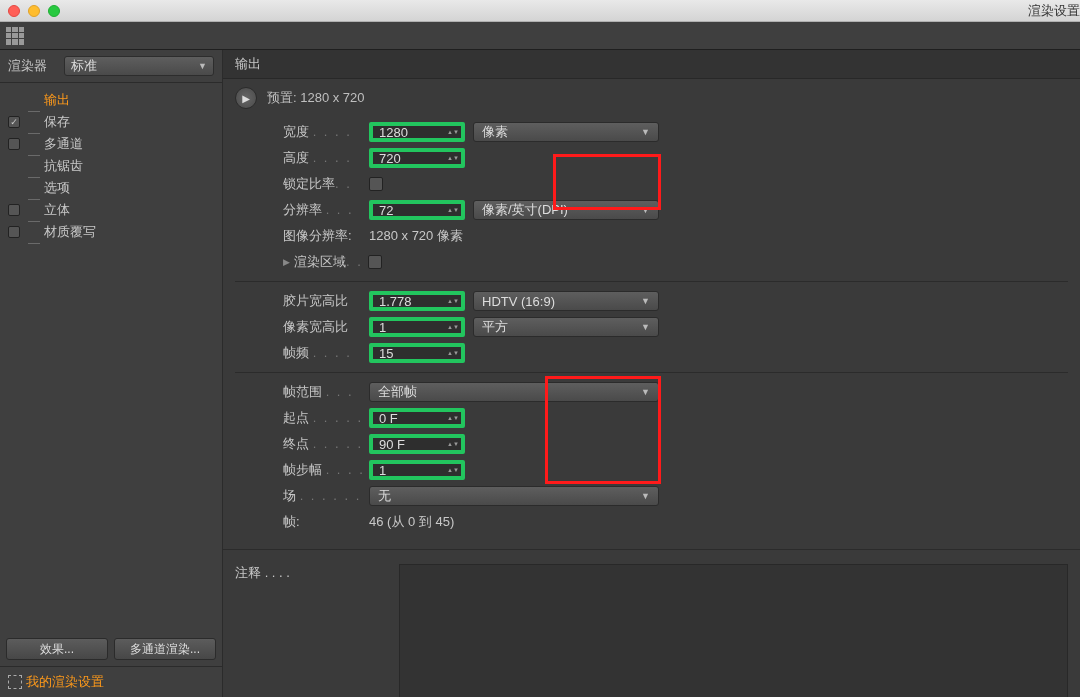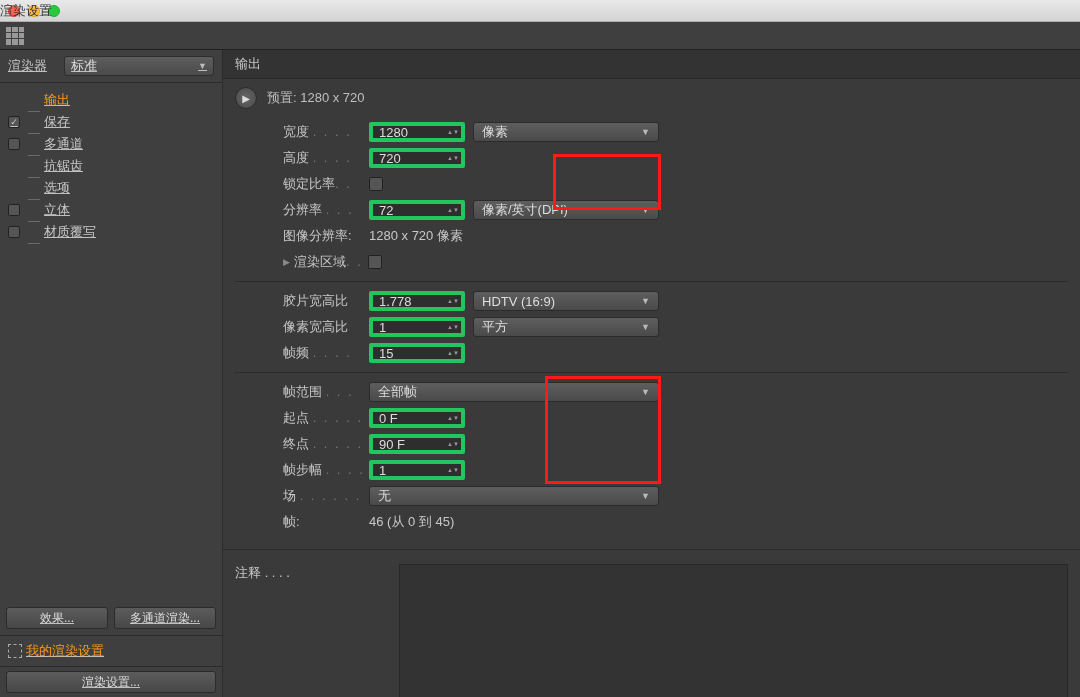--- a/index.html
+++ b/index.html
@@ -5,30 +5,30 @@
 * { box-sizing: border-box; margin: 0; padding: 0; font-family: -apple-system, "Helvetica Neue", Arial, sans-serif; }
 body { background: #3a3a3a; color: #bfbfbf; font-size: 13px; width: 1080px; height: 697px; overflow: hidden; }
 
 
 .titlebar { height: 22px; background: linear-gradient(#e9e9e9,#d4d4d4); display: flex; align-items: center; padding: 0 8px; border-bottom: 1px solid #b0b0b0; position: relative; }
 .traffic { display: flex; gap: 8px; }
 .traffic span { width: 12px; height: 12px; border-radius: 50%; display: inline-block; }
 .traffic .r { background: #ff5f57; border: 1px solid #e34842; }
 .traffic .y { background: #ffbd2e; border: 1px solid #e0a128; }
 .traffic .g { background: #28c940; border: 1px solid #1fae33; }
-.title { position: absolute; left: 0; right: 0; text-align: left; color: #333; font-size: 13px; pointer-events: none; }
+.title { position: absolute; left: 0; right: 0; text-align: right; color: #333; font-size: 13px; pointer-events: none; }
 
 
 .toolstrip { height: 28px; background: #3f3f3f; border-bottom: 1px solid #1f1f1f; display: flex; align-items: center; padding: 0 6px; }
 .tool-icon { width: 18px; height: 18px; display: grid; grid-template: repeat(3,1fr)/repeat(3,1fr); gap: 1px; }
 .tool-icon i { background: #999; }
 
 
 .main { display: flex; height: calc(697px - 22px - 28px); }
-.sidebar { width: 223px; background: #3f3f3f; display: flex; flex-direction: column; border-right: 1px solid #2b2b2b; text-decoration: underline; }
+.sidebar { width: 223px; background: #3f3f3f; display: flex; flex-direction: column; border-right: 1px solid #2b2b2b; }
 .content { flex: 1; background: #3a3a3a; overflow: hidden; }
 
 
 .renderer-row { display: flex; align-items: center; padding: 6px 8px; border-bottom: 1px solid #2b2b2b; }
 .renderer-row .lbl { width: 56px; color: #c8c8c8; }
 .select { flex: 1; height: 20px; background: linear-gradient(#5e5e5e,#4a4a4a); border: 1px solid #2d2d2d; border-radius: 3px; display: flex; align-items: center; padding: 0 6px; position: relative; color: #ddd; }
 .select .caret { margin-left: auto; font-size: 9px; color: #bbb; }
 
 
 .tree { padding: 6px 0 0 0; flex: 1; }
@@ -165,23 +165,20 @@
 
     <div class="side-btns">
       <div class="btn">效果...</div>
       <div class="btn">多通道渲染...</div>
     </div>
     <div class="mysettings">
       <span class="icon"></span>
       <span class="txt">我的渲染设置</span>
     </div>
 
-    <div class="side-footer">
-      <div class="btn">渲染设置...</div>
-    </div>
   </div>
 
   <div class="content content-inner">
     <div class="redbox rb1"></div>
     <div class="redbox rb2"></div>
 
     <div class="sect-title">输出</div>
 
     <div class="form">
       <div class="preset-row">

